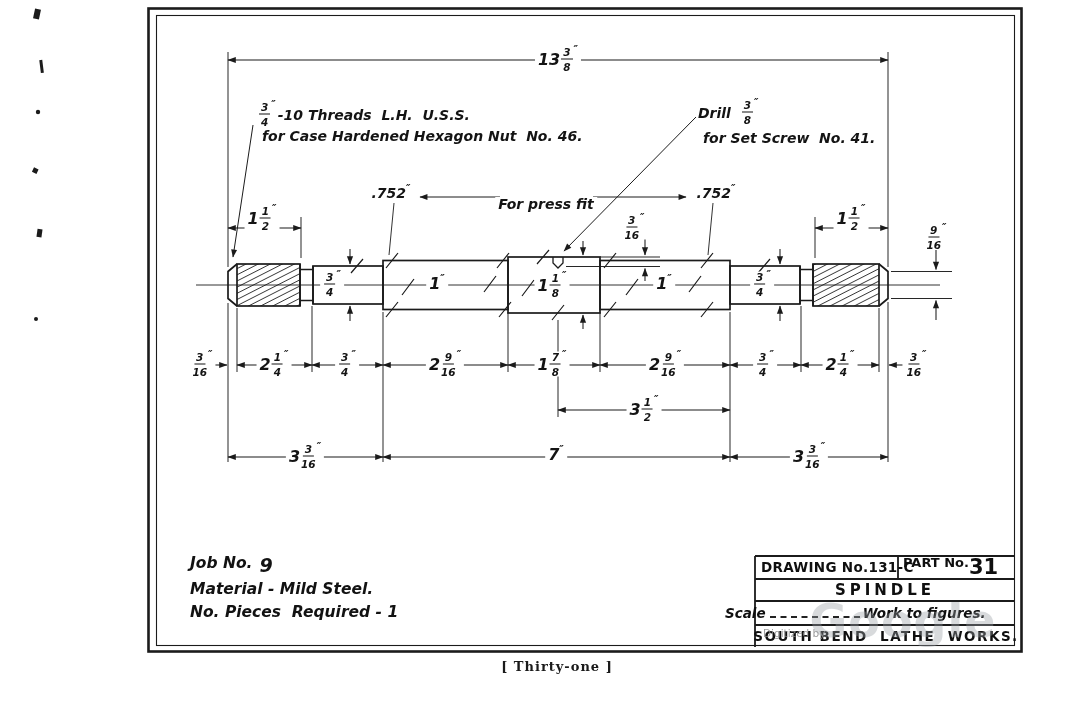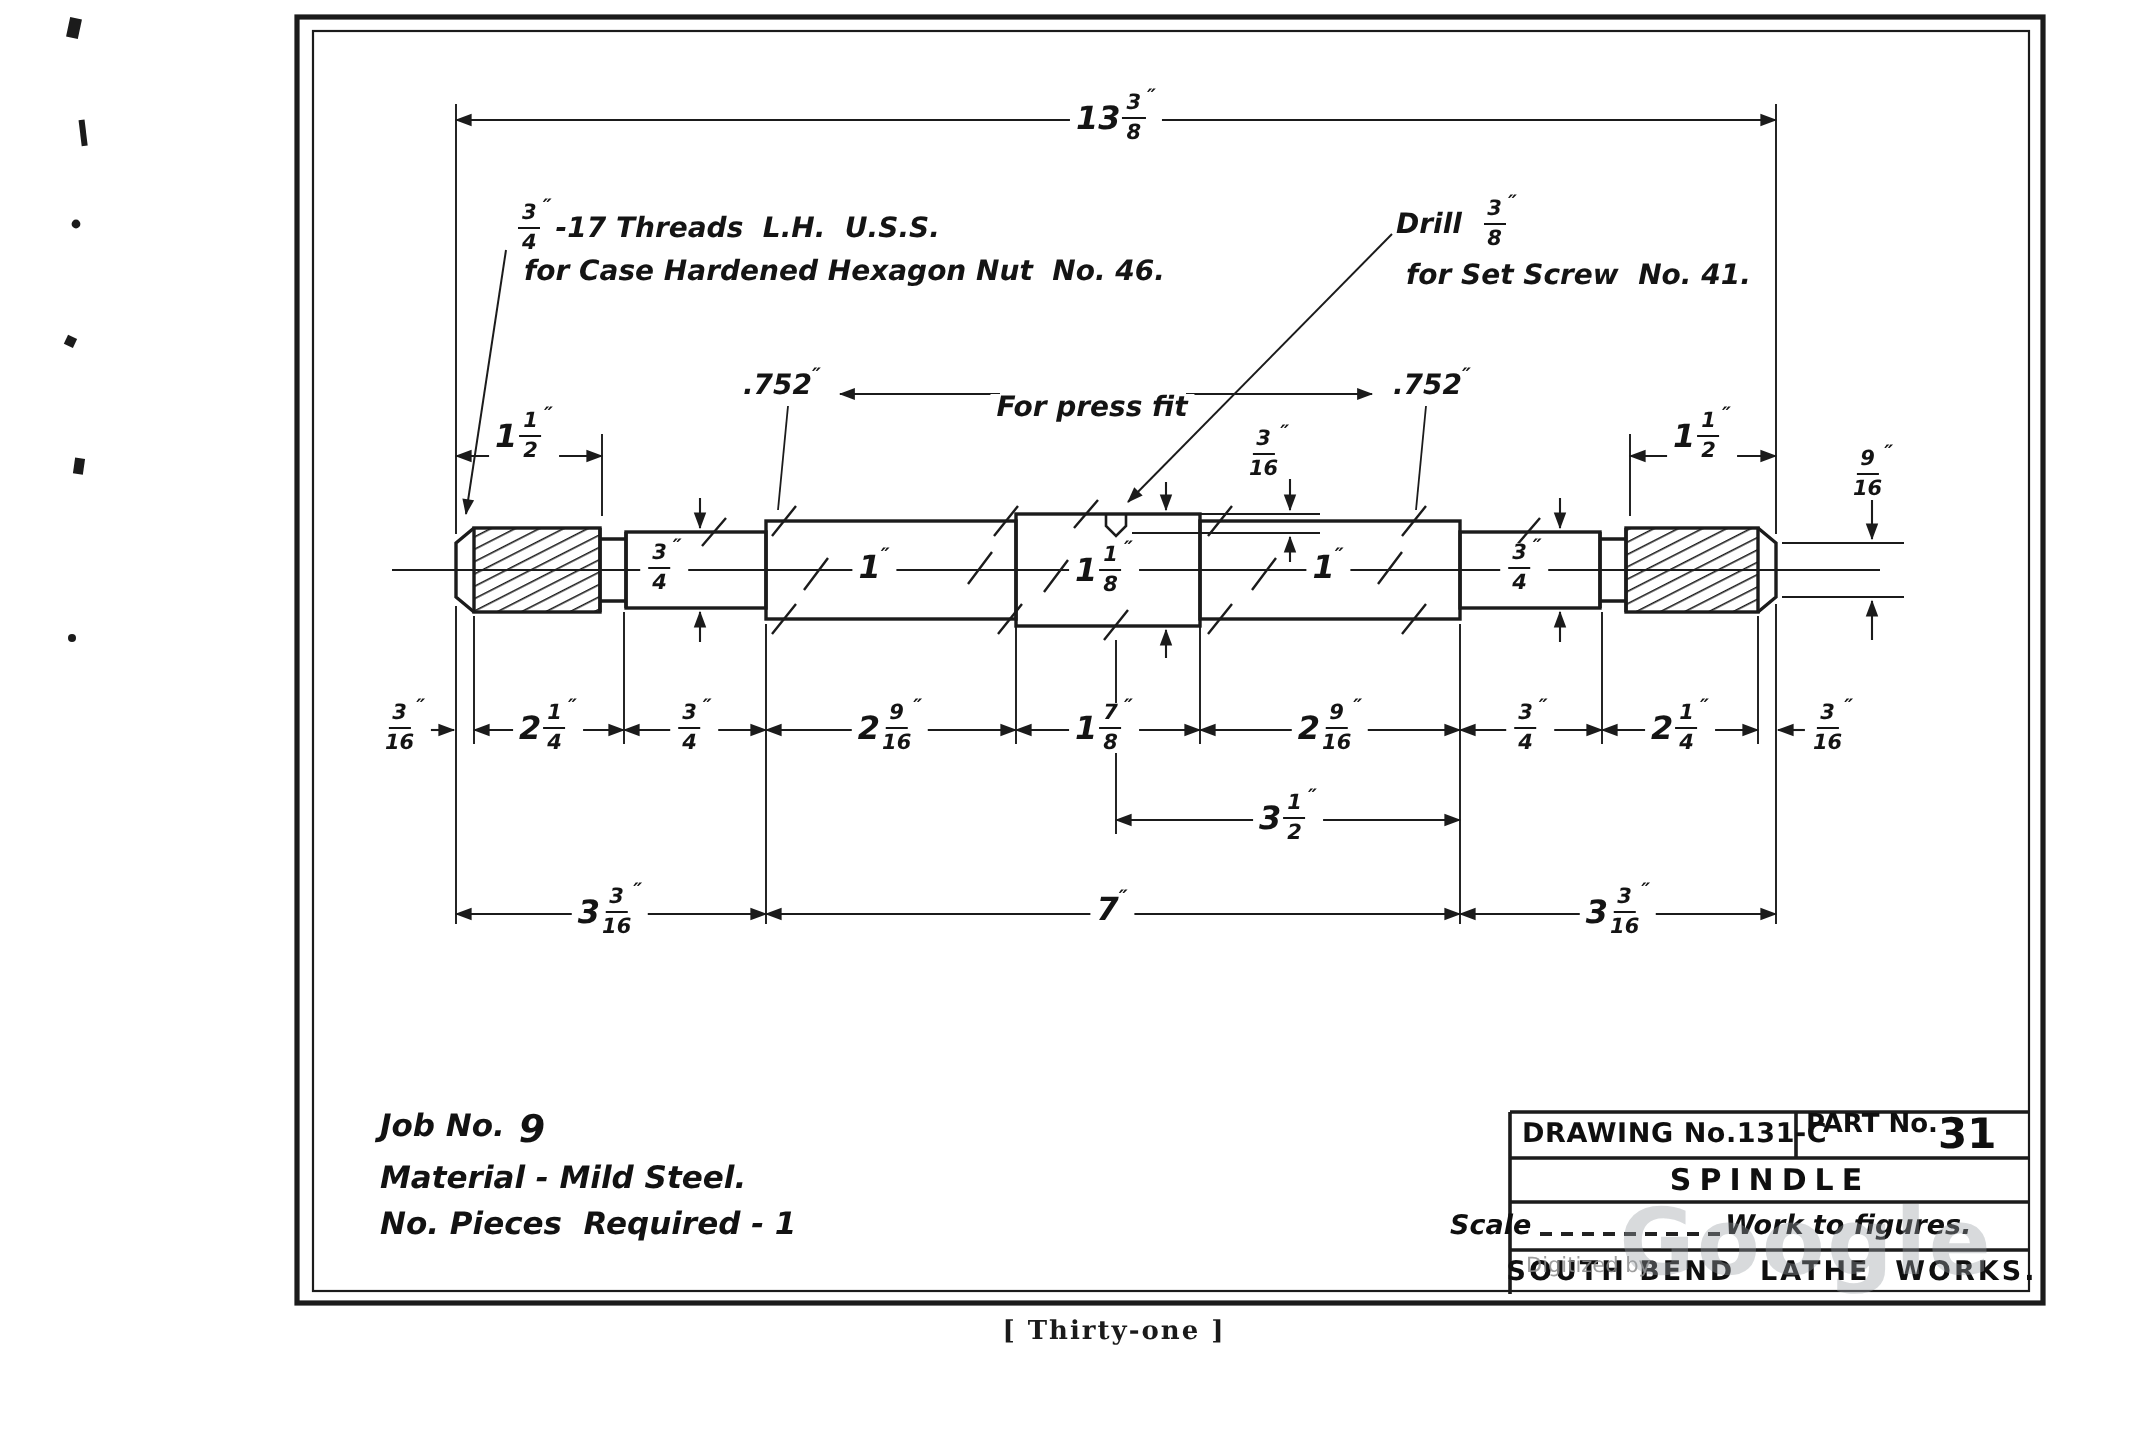--- a/index.html
+++ b/index.html
@@ -179,21 +179,21 @@
   <div class="dim" style="left:665px;top:364px"><span class="whole">2</span><span class="frac"><span class="num">9</span><span class="den">16</span></span><span class="quote">″</span></div>
   <div class="dim" style="left:765px;top:364px"><span class="frac"><span class="num">3</span><span class="den">4</span></span><span class="quote">″</span></div>
   <div class="dim" style="left:840px;top:364px"><span class="whole">2</span><span class="frac"><span class="num">1</span><span class="den">4</span></span><span class="quote">″</span></div>
   <div class="dim" style="left:916px;top:364px"><span class="frac"><span class="num">3</span><span class="den">16</span></span><span class="quote">″</span></div>
 
   <div class="dim" style="left:644px;top:409px"><span class="whole">3</span><span class="frac"><span class="num">1</span><span class="den">2</span></span><span class="quote">″</span></div>
   <div class="dim" style="left:305px;top:456px"><span class="whole">3</span><span class="frac"><span class="num">3</span><span class="den">16</span></span><span class="quote">″</span></div>
   <div class="dim" style="left:556px;top:455px"><span class="whole">7</span><span class="quote">″</span></div>
   <div class="dim" style="left:809px;top:456px"><span class="whole">3</span><span class="frac"><span class="num">3</span><span class="den">16</span></span><span class="quote">″</span></div>
 
-  <div class="dim anchor-left nobg" style="left:255px;top:114px"><span class="frac"><span class="num">3</span><span class="den">4</span></span><span class="quote">″</span><span class="rest">-17 Threads  L.H.  U.S.S.</span></div>
+  <div class="dim anchor-left nobg" style="left:255px;top:114px"><span class="frac"><span class="num">3</span><span class="den">4</span></span><span class="quote">″</span><span class="rest">-10 Threads  L.H.  U.S.S.</span></div>
   <div class="txt" style="left:262px;top:136px">for Case Hardened Hexagon Nut  No. 46.</div>
   <div class="dim anchor-left nobg" style="left:695px;top:112px"><span class="pre">Drill  </span><span class="frac"><span class="num">3</span><span class="den">8</span></span><span class="quote">″</span></div>
   <div class="txt" style="left:703px;top:138px">for Set Screw  No. 41.</div>
 
   <div class="info" style="left:190px;top:565px">
     <span>Job No.</span><span class="big">9</span>
   </div>
   <div class="info" style="left:190px;top:589px">Material - Mild Steel.</div>
   <div class="info" style="left:190px;top:612px">No. Pieces  Required - 1</div>
 

